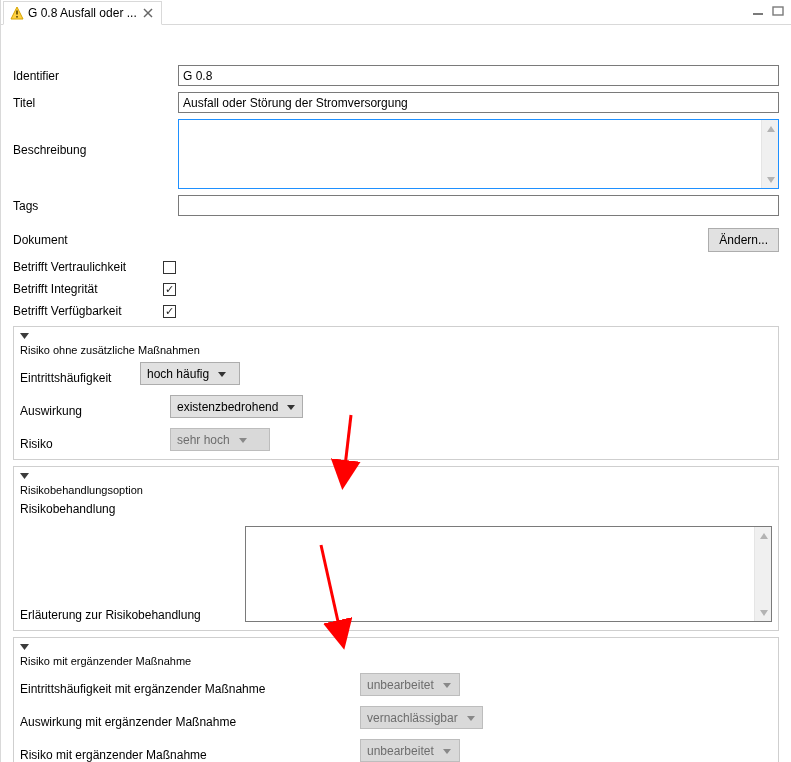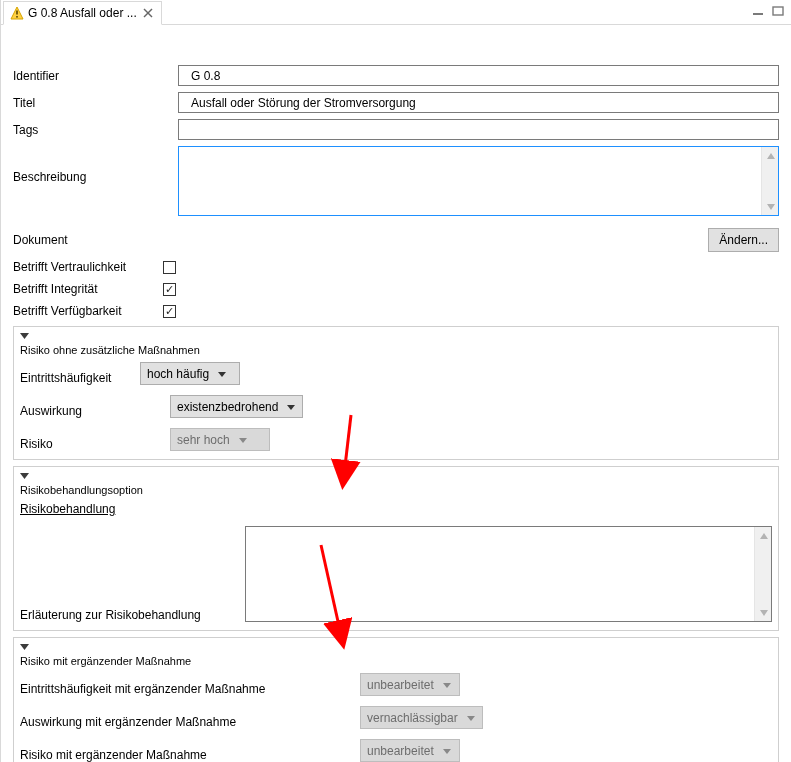--- a/index.html
+++ b/index.html
@@ -69,21 +69,21 @@
   }
   .row.align-top { align-items: flex-start; }
   .label {
     width: 165px;
     padding-right: 6px;
   }
   .input-text {
     flex: 1;
     border: 1px solid #7a7a7a;
     height: 21px;
-    padding: 1px 12px;
+    padding: 1px 4px;
     font: inherit;
     background: #fff;
   }
   .textarea-wrap {
     flex:1;
     border: 1px solid #1e90ff;
     display:flex;
     height: 70px;
     background:#fff;
   }
@@ -237,44 +237,44 @@
     <div class="row">
       <div class="label">Identifier</div>
       <input class="input-text" value="G 0.8" style="">
     </div>
 
     <div class="row">
       <div class="label">Titel</div>
       <input class="input-text" value="Ausfall oder Störung der Stromversorgung" style="">
     </div>
 
-    <div class="row">
-      <div class="label">Tags</div>
-      <input class="input-text" value="" style="">
-    </div>
-
     <div class="row align-top">
       <div class="label" style="padding-top:24px;">Beschreibung</div>
       <div class="textarea-wrap">
         <textarea style=""></textarea>
         <div class="scroll-col">
           <div class="scroll-btn">
             <svg width="8" height="6" viewBox="0 0 8 6">
                 <polygon points="4,0 8,6 0,6" fill="#b3b3b3"></polygon>
               </svg>
           </div>
           <div class="scroll-btn">
             <svg width="8" height="6" viewBox="0 0 8 6">
                 <polygon points="0,0 8,0 4,6" fill="#b3b3b3"></polygon>
               </svg>
           </div>
         </div>
       </div>
     </div>
 
+    <div class="row">
+      <div class="label">Tags</div>
+      <input class="input-text" value="" style="">
+    </div>
+
     <div class="row" style="margin-top:12px;">
       <div class="label">Dokument</div>
       <div style="flex:1"></div>
       <button class="btn">Ändern...</button>
     </div>
 
     <div class="chk-row">
       <div class="chk-label">Betrifft Vertraulichkeit</div>
       <span class="chk-box"></span>
     </div>
@@ -338,21 +338,21 @@
       <div class="section-header">
         <span class="twisty">
           <svg width="9" height="9" viewBox="0 0 9 9">
               <polygon points="0,2 9,2 4.5,8" fill="#3b3b3b"></polygon>
             </svg>
         </span>
         <span>Risikobehandlungsoption</span>
       </div>
 
       <div class="field-row">
-        <div class="field-label" style="width:225px;text-decoration:underline;">Risikobehandlung</div>
+        <div class="field-label" style="width:225px;">Risikobehandlung</div>
       </div>
 
       <div class="field-row align-top" style="align-items:flex-end;">
         <div class="field-label" style="width:225px; padding-top:40px;">Erläuterung zur Risikobehandlung</div>
         <div class="textarea2-wrap">
           <textarea style=""></textarea>
           <div class="scroll-col">
             <div class="scroll-btn">
               <svg width="8" height="6" viewBox="0 0 8 6">
                   <polygon points="4,0 8,6 0,6" fill="#b3b3b3"></polygon>

